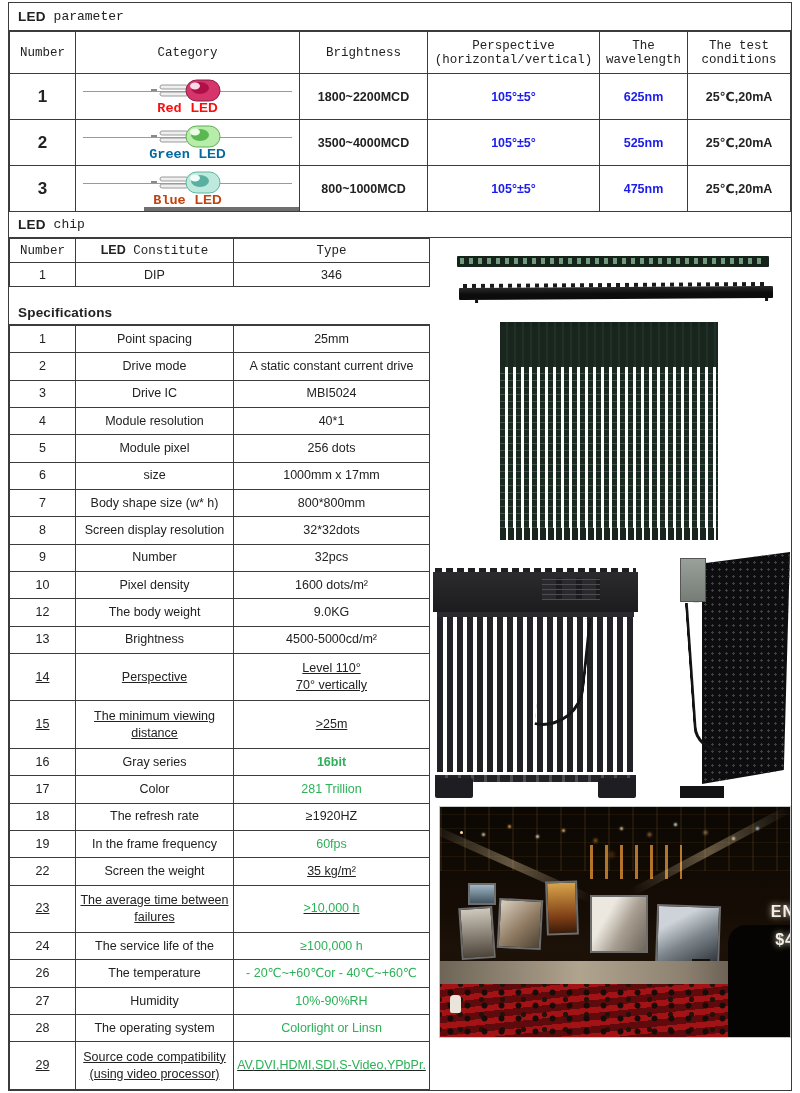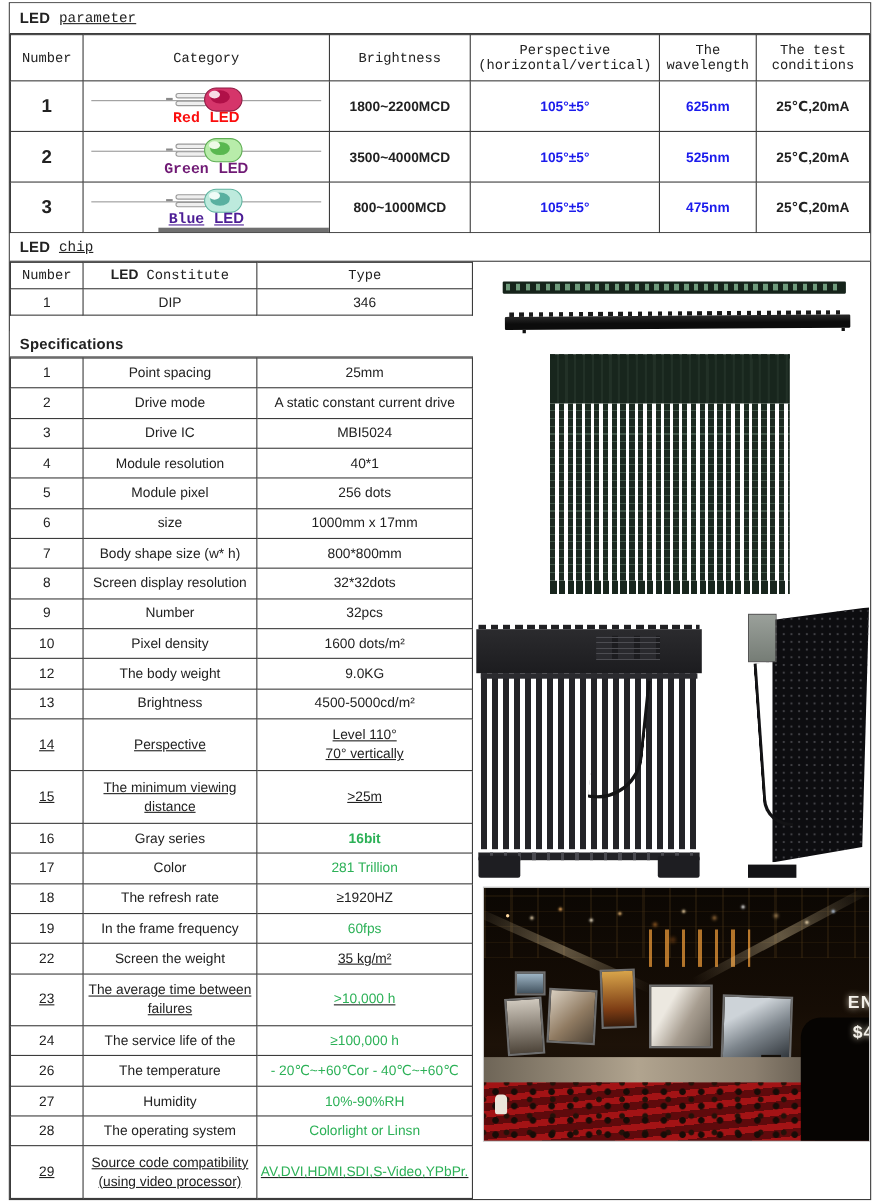--- a/index.html
+++ b/index.html
@@ -1,18 +1,18 @@
 <!DOCTYPE html>
 <html><head>
 <meta charset="utf-8">
 <style>
   * { box-sizing: border-box; margin: 0; padding: 0; }
   html,body { width: 800px; height: 1093px; background: #fff; }
   body { font-family: "Liberation Sans", "DejaVu Sans", sans-serif; color: #222; position: relative; }
-  .mono { font-family: "Liberation Mono", "DejaVu Sans Mono", monospace; text-decoration: underline; }
+  .mono { font-family: "Liberation Mono", "DejaVu Sans Mono", monospace; }
 
   .page { position: absolute; left: 8px; top: 2px; width: 784px; height: 1089px;
           border: 1px solid #3c3c3c; display: flex; flex-direction: column; }
 
   
   .banner { display: flex; align-items: center; padding-left: 9px;
             border-bottom: 1px solid #3c3c3c; background: #fff; flex: 0 0 auto; }
   .banner .bw { font-weight: bold; font-size: 13.5px; letter-spacing: .2px; }
   .banner .mw { font-size: 13px; margin-left: 8px; }
   .banner-top { height: 28px; }
@@ -27,22 +27,22 @@
   .led-table td { height: 46px; }
   .big-num { font-size: 17px; font-weight: bold; }
   .val { font-size: 12.5px; font-weight: bold; }
   .blue { color: #1b1bec; }
   .cat-cell { position: relative; }
   .cat-line { position: absolute; left: 7px; right: 7px; top: 17px; height: 1px; background: #9a9a9a; }
   .led-svg { position: absolute; left: 74px; top: 3px; }
   .cat-label { position: absolute; left: 0; right: 0; bottom: 3px; font-size: 13.5px; font-weight: bold; }
   .cat-label .cat-name { font-family: "Liberation Mono", "DejaVu Sans Mono", monospace; margin-right: 9px; }
   .c-red { color: #fb0d0d; }
-  .c-green { color: #701a75; }
-  .c-blue { color: #4c1d95; text-decoration: underline; }
+  .c-green { color: #0369a1; }
+  .c-blue { color: #c2410c; }
   .thick-bar { position: absolute; left: 68px; right: 0; bottom: 0; height: 4px; background: #6f6f6f; }
 
   
   .lower { flex: 1 1 auto; display: flex; min-height: 0; }
   .left-col { width: 421px; flex: 0 0 auto; display: flex; flex-direction: column; }
   .chip-table, .spec-table { width: 421px; }
   .chip-table th, .chip-table td, .spec-table td {
       border: 1px solid #3c3c3c; text-align: center; vertical-align: middle; font-size: 12.5px; }
   .chip-table tr { height: 24px; }
   .chip-table th { font-family: "Liberation Mono", "DejaVu Sans Mono", monospace; font-weight: normal; font-size: 12.5px; }

